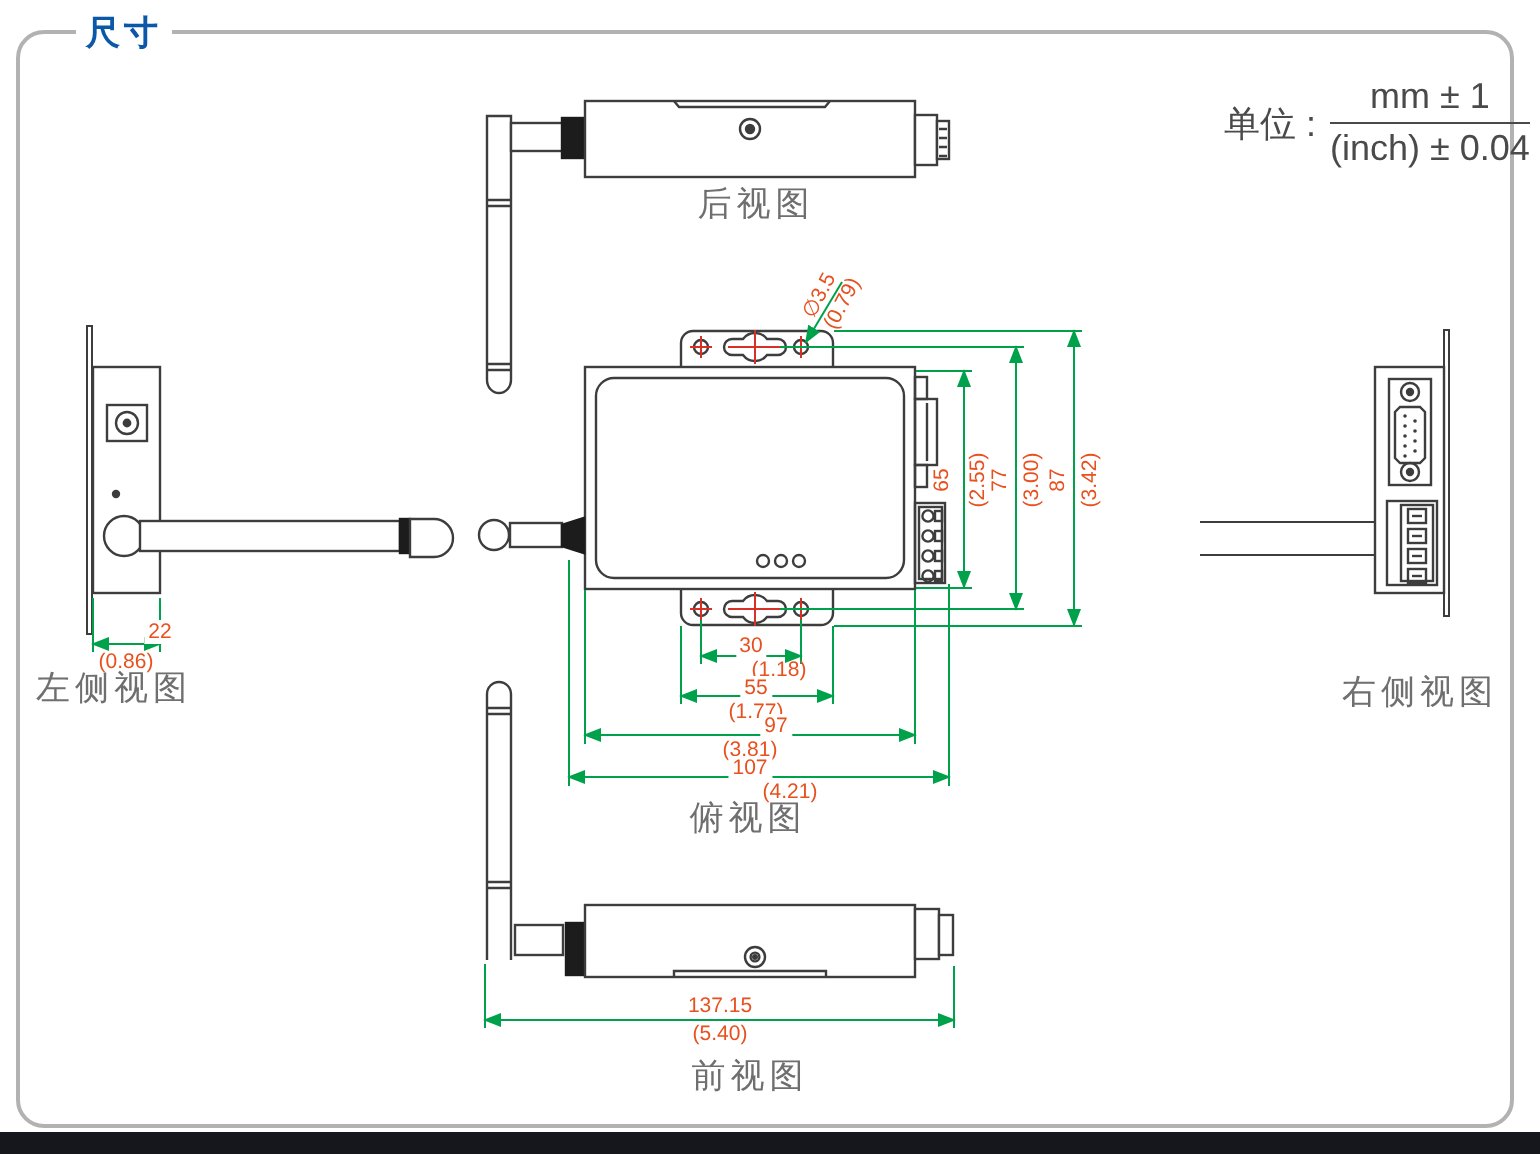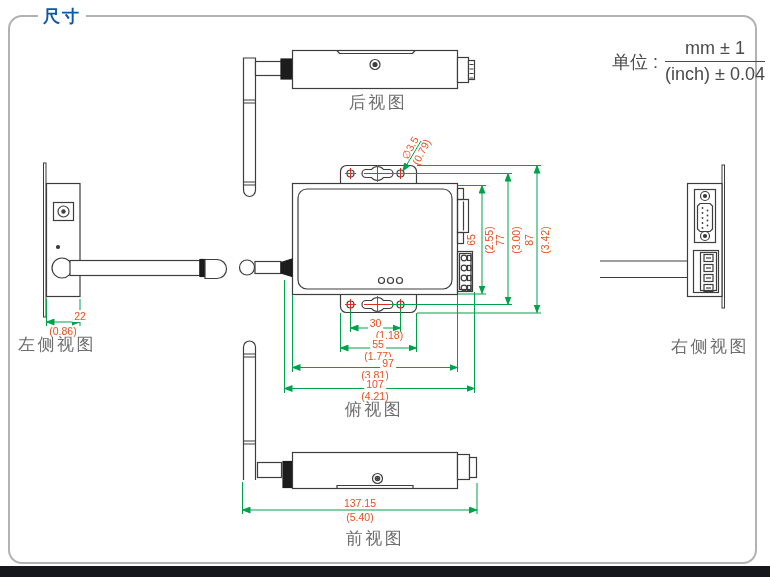--- a/index.html
+++ b/index.html
@@ -241,18 +241,18 @@
   <div class="t o rot90" style="left:529px; top:240px;">87</div>
   <div class="t o rot90" style="left:545px; top:240px;">(3.42)</div>
 
   <div class="t o bgw" style="left:375.5px; top:323px;">30</div>
   <div class="t o" style="left:375.5px; top:335px;padding-left:28px;">(1.18)</div>
   <div class="t o bgw" style="left:378px; top:344px;">55</div>
   <div class="t o" style="left:378px; top:356px;">(1.77)</div>
   <div class="t o bgw" style="left:356px; top:363px;margin-left:32px;">97</div>
   <div class="t o" style="left:375px; top:375px;">(3.81)</div>
   <div class="t o bgw" style="left:375px; top:384px;">107</div>
-  <div class="t o" style="left:375px; top:396px;">(4.21)</div>
+  <div class="t o" style="left:395px; top:396px;">(4.21)</div>
 
   <div class="t o bgw" style="left:360px; top:503px;">137.15</div>
   <div class="t o" style="left:360px; top:517px;">(5.40)</div>
 
 </div>
 
 </body></html>

